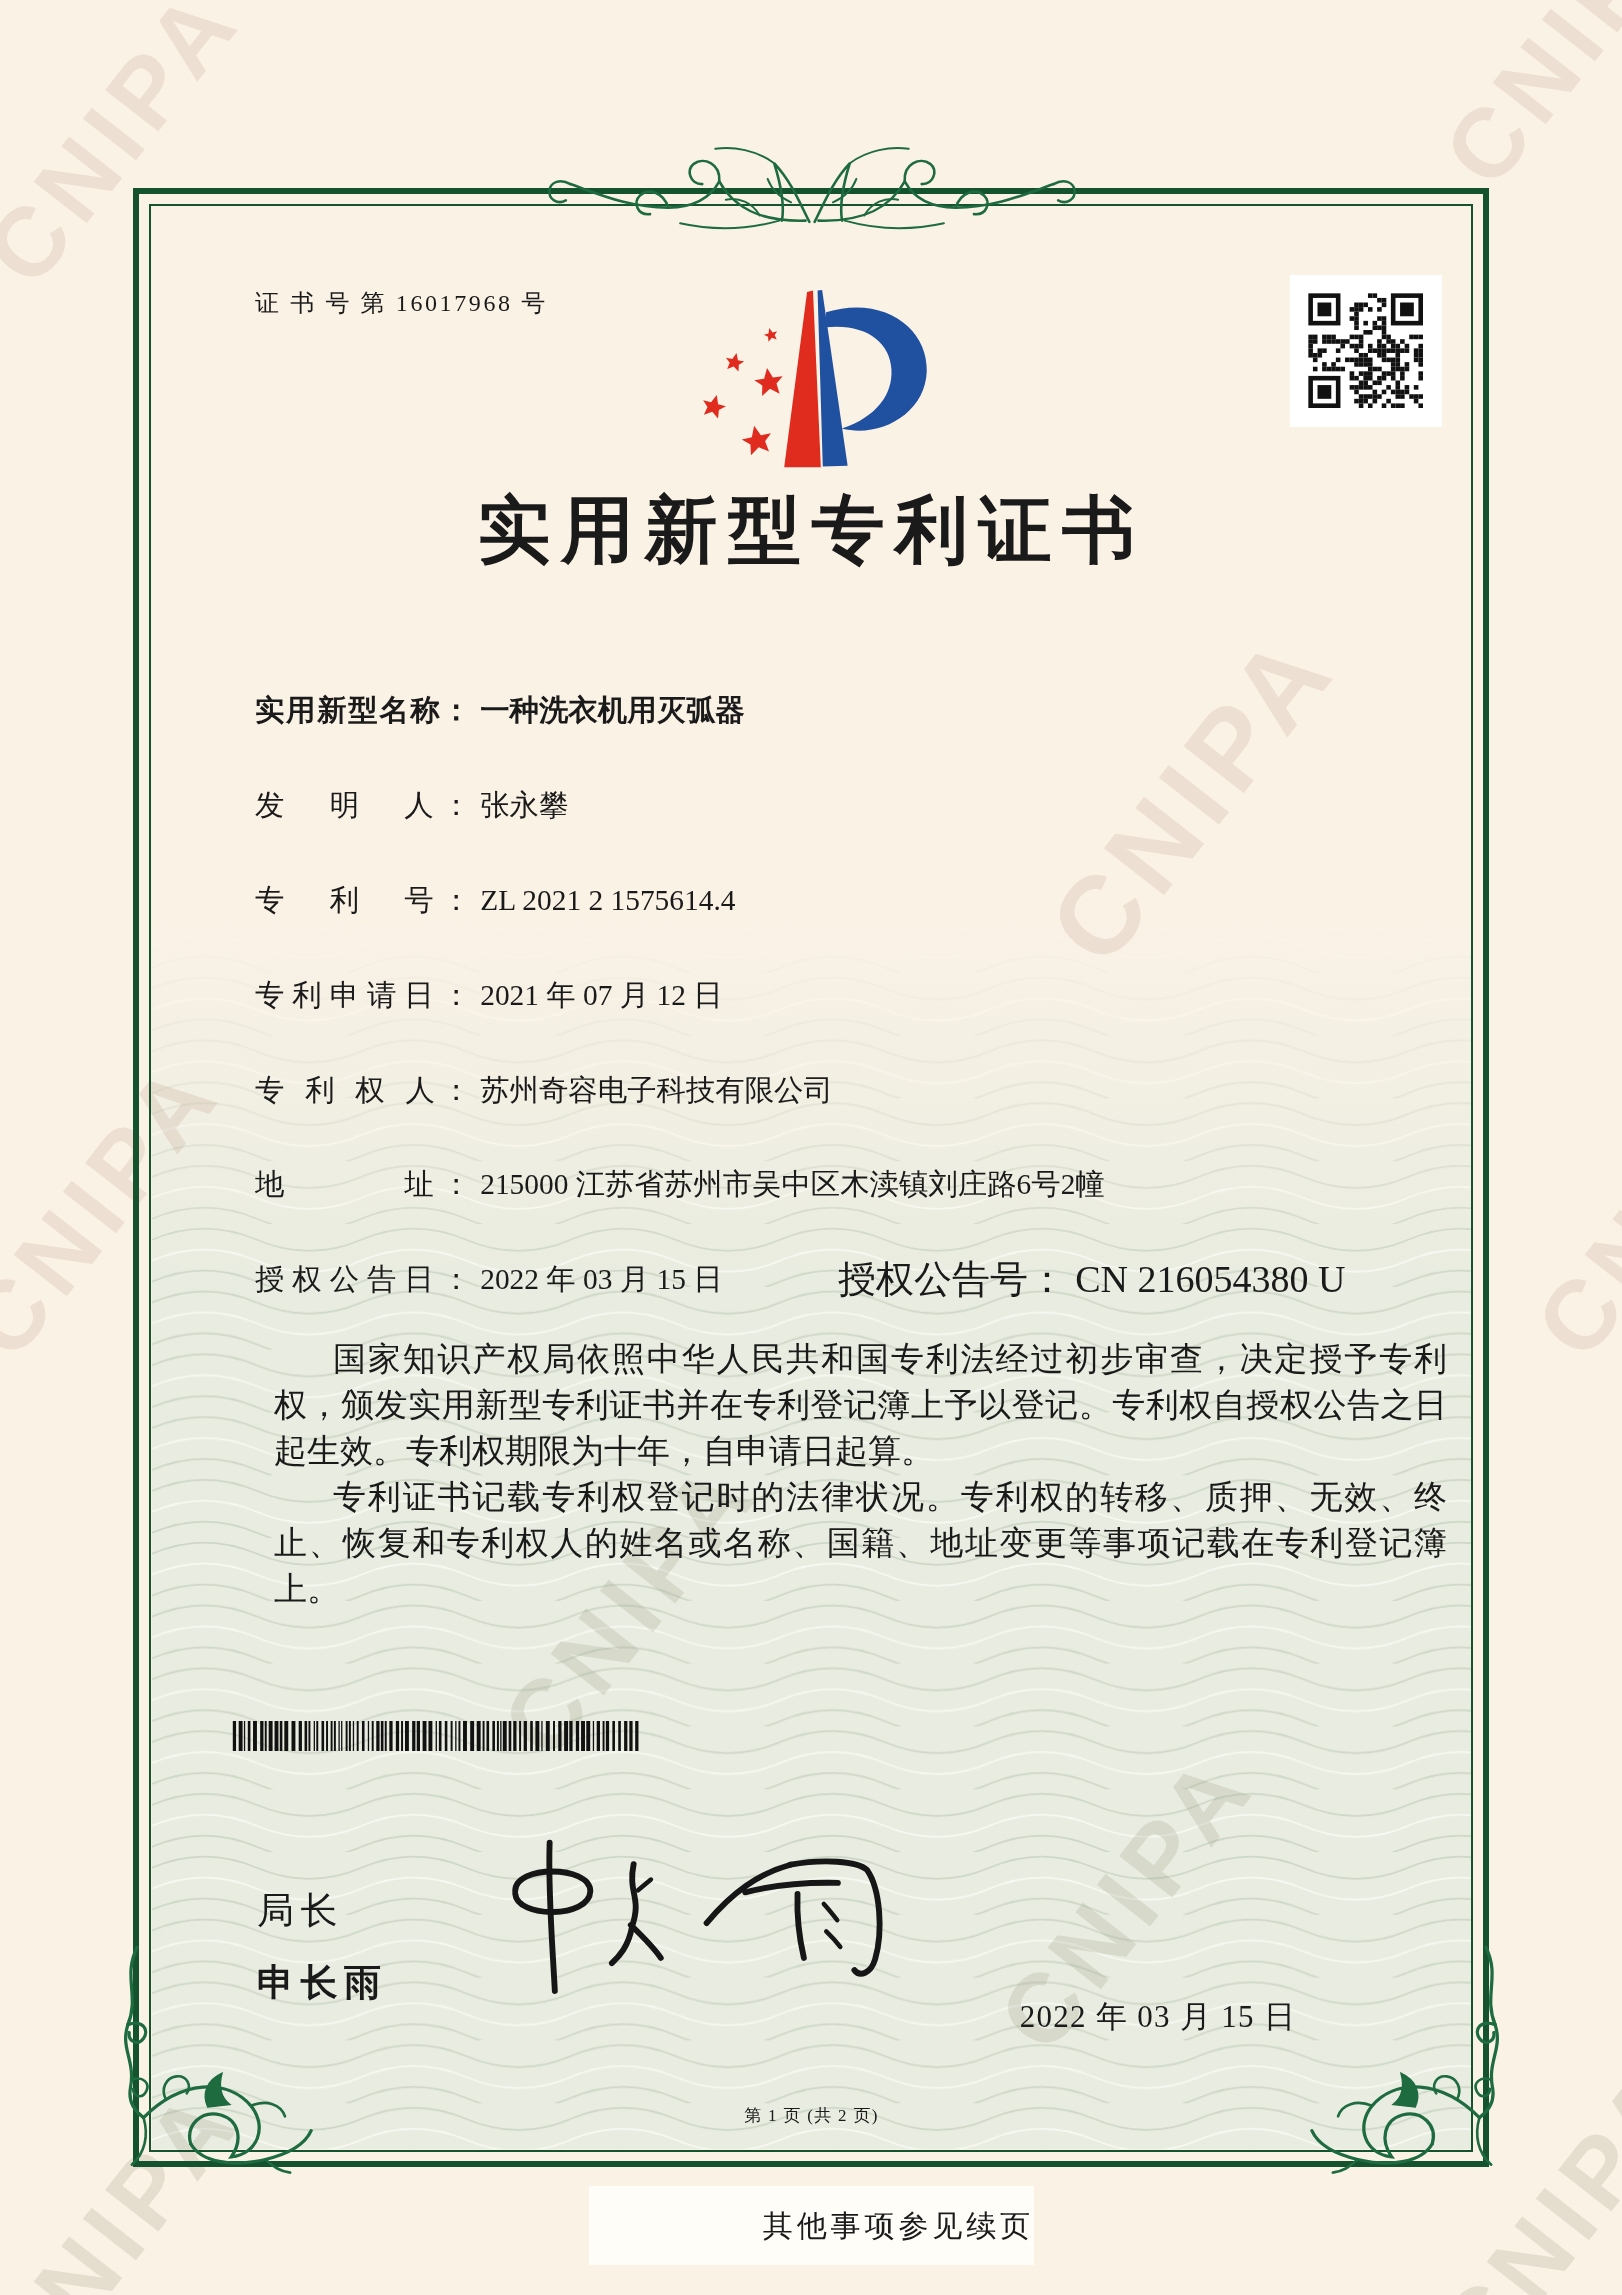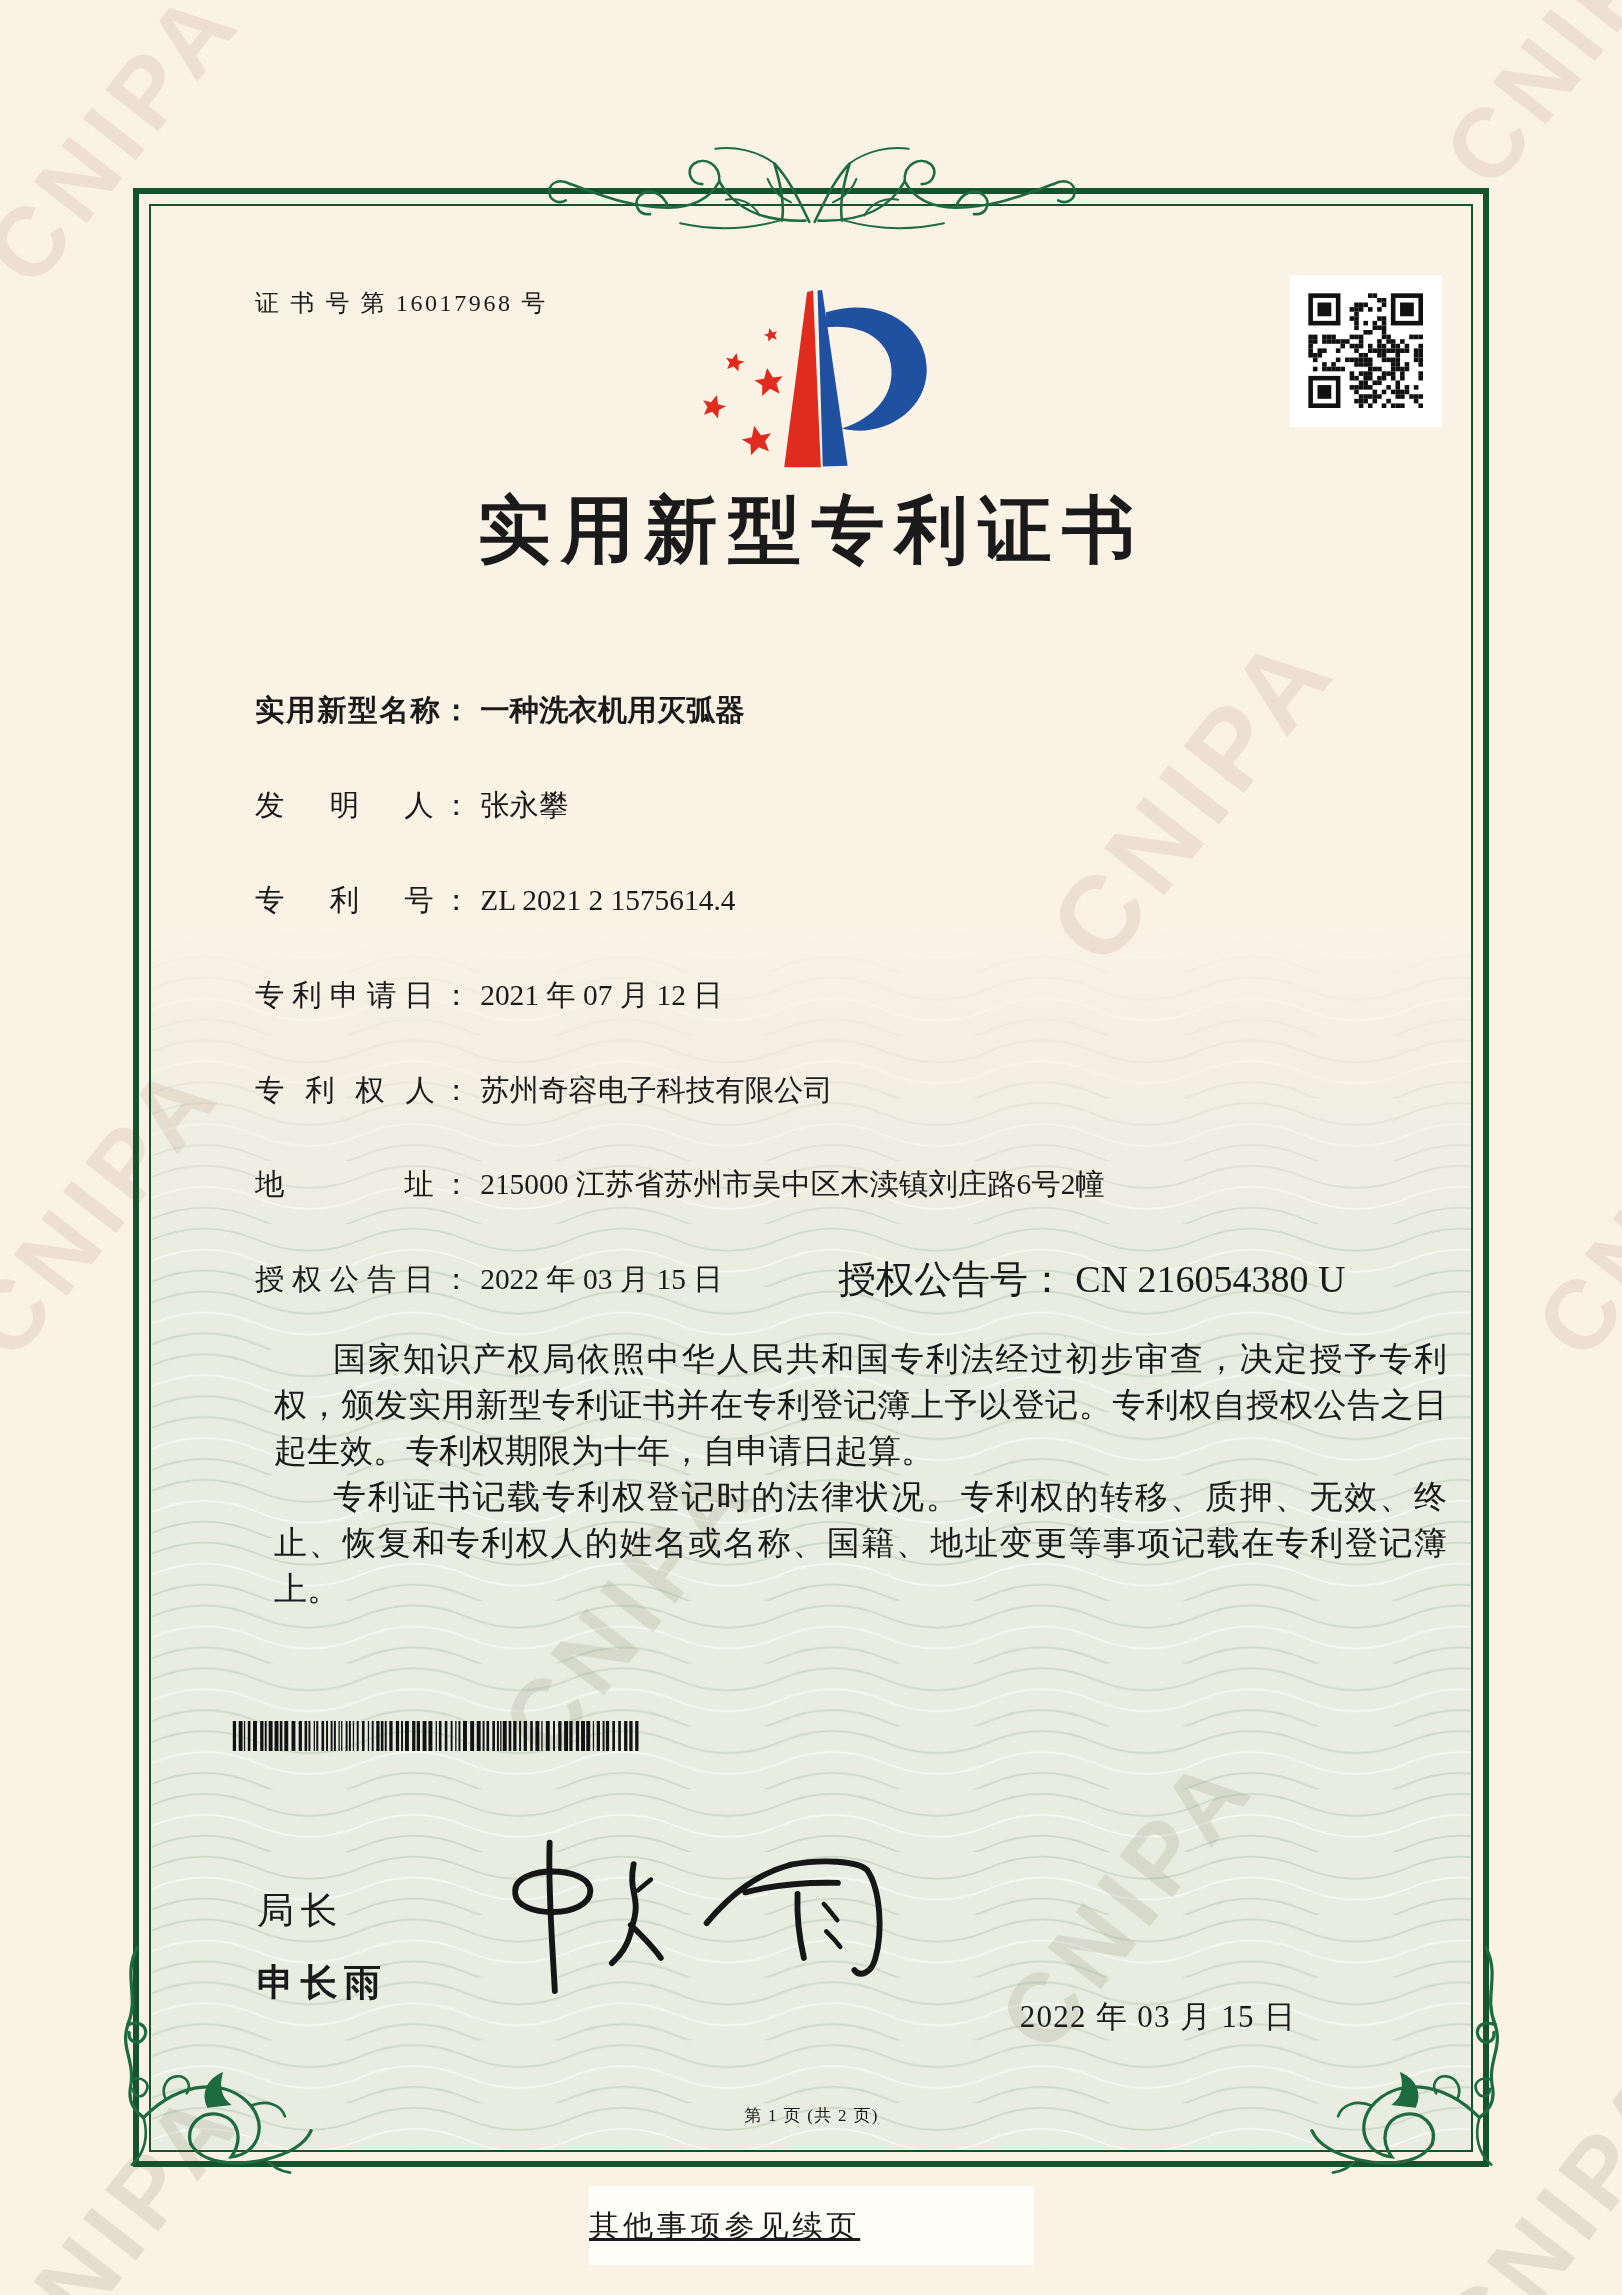--- a/index.html
+++ b/index.html
@@ -75,21 +75,21 @@
   
   .barcode{position:absolute;left:232px;top:1721px;z-index:3;}
   .sig-title{position:absolute;left:257px;top:1886px;z-index:3;font-size:37px;font-weight:400;letter-spacing:6.5px;}
   .sig-name{position:absolute;left:257px;top:1958px;z-index:3;font-size:37px;font-weight:600;letter-spacing:6.5px;}
   .signature{position:absolute;left:510px;top:1829px;z-index:3;transform:rotate(-1deg);}
   .issue-date{position:absolute;left:1001px;top:1996px;width:314px;z-index:3;font-size:31px;text-align:center;letter-spacing:1.3px;}
   
   .page-info{position:absolute;left:0;width:100%;top:2104px;z-index:3;text-align:center;font-size:17px;letter-spacing:1.3px;}
   .note-box{
     position:absolute;left:589px;top:2186px;width:445px;height:79px;z-index:3;
-    background:#fefdf8;text-align:left;line-height:79px;font-size:30px;letter-spacing:3.9px;text-decoration:underline;
+    background:#fefdf8;text-align:right;line-height:79px;font-size:30px;letter-spacing:3.9px;
   }
 </style>
 </head>
 <body>
 
 <div class="page">
 
   <svg class="waves" width="1319" height="1239" viewBox="0 0 2016 1894">
     <defs>
       <pattern id="wv" width="320" height="96" patternUnits="userSpaceOnUse">

